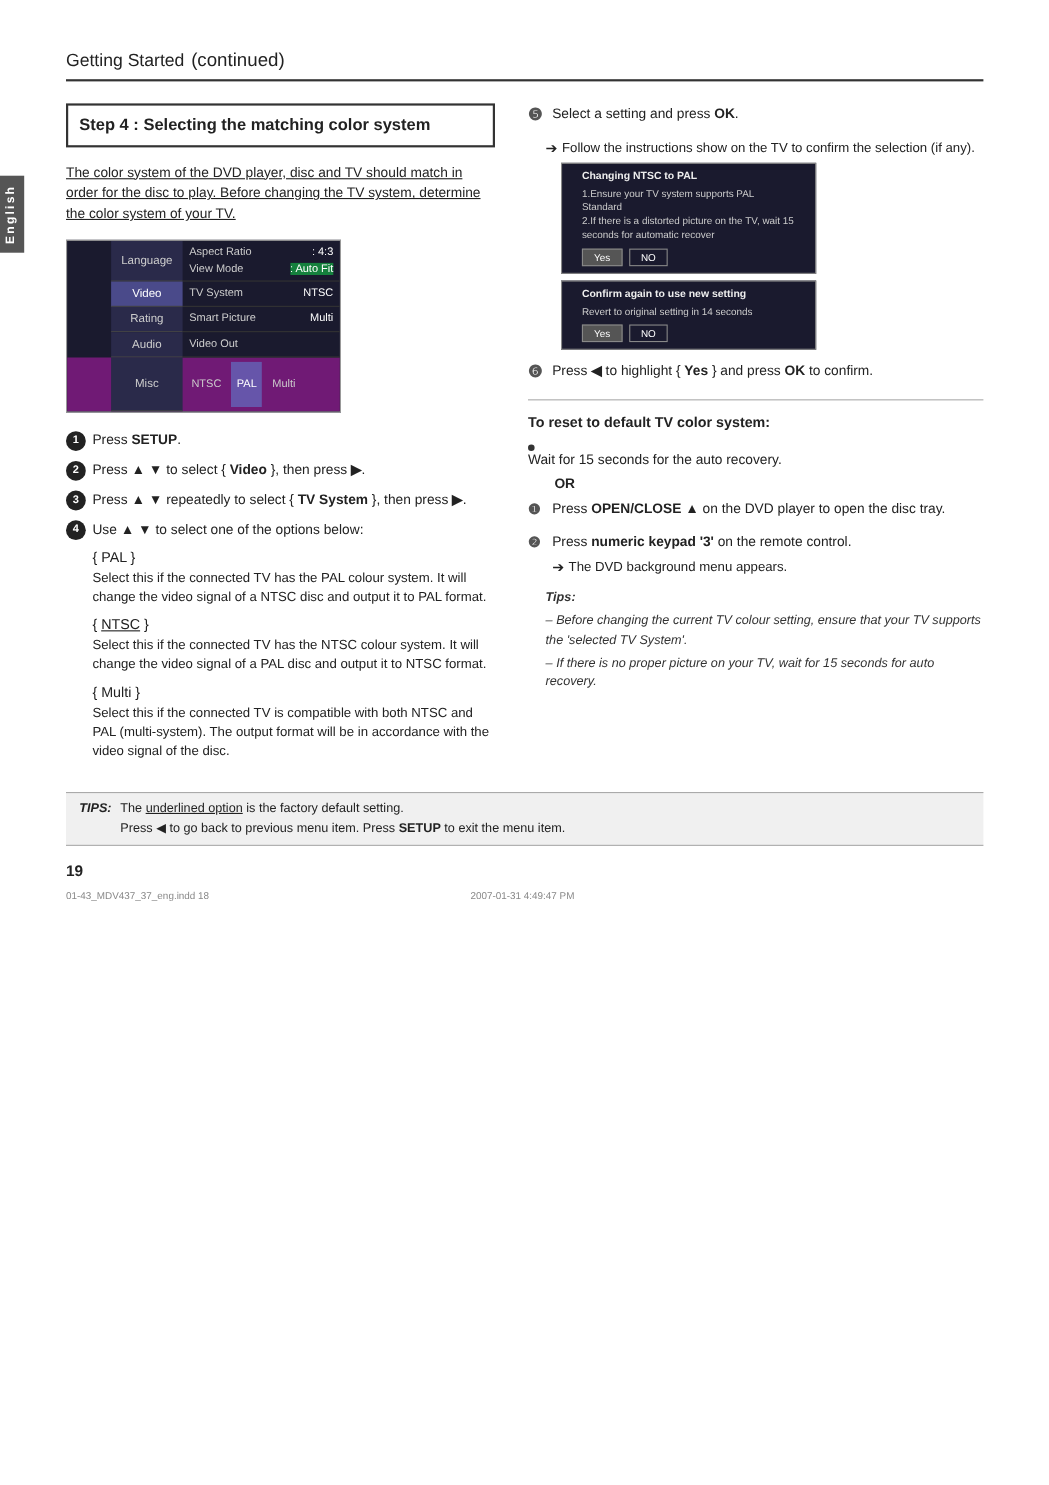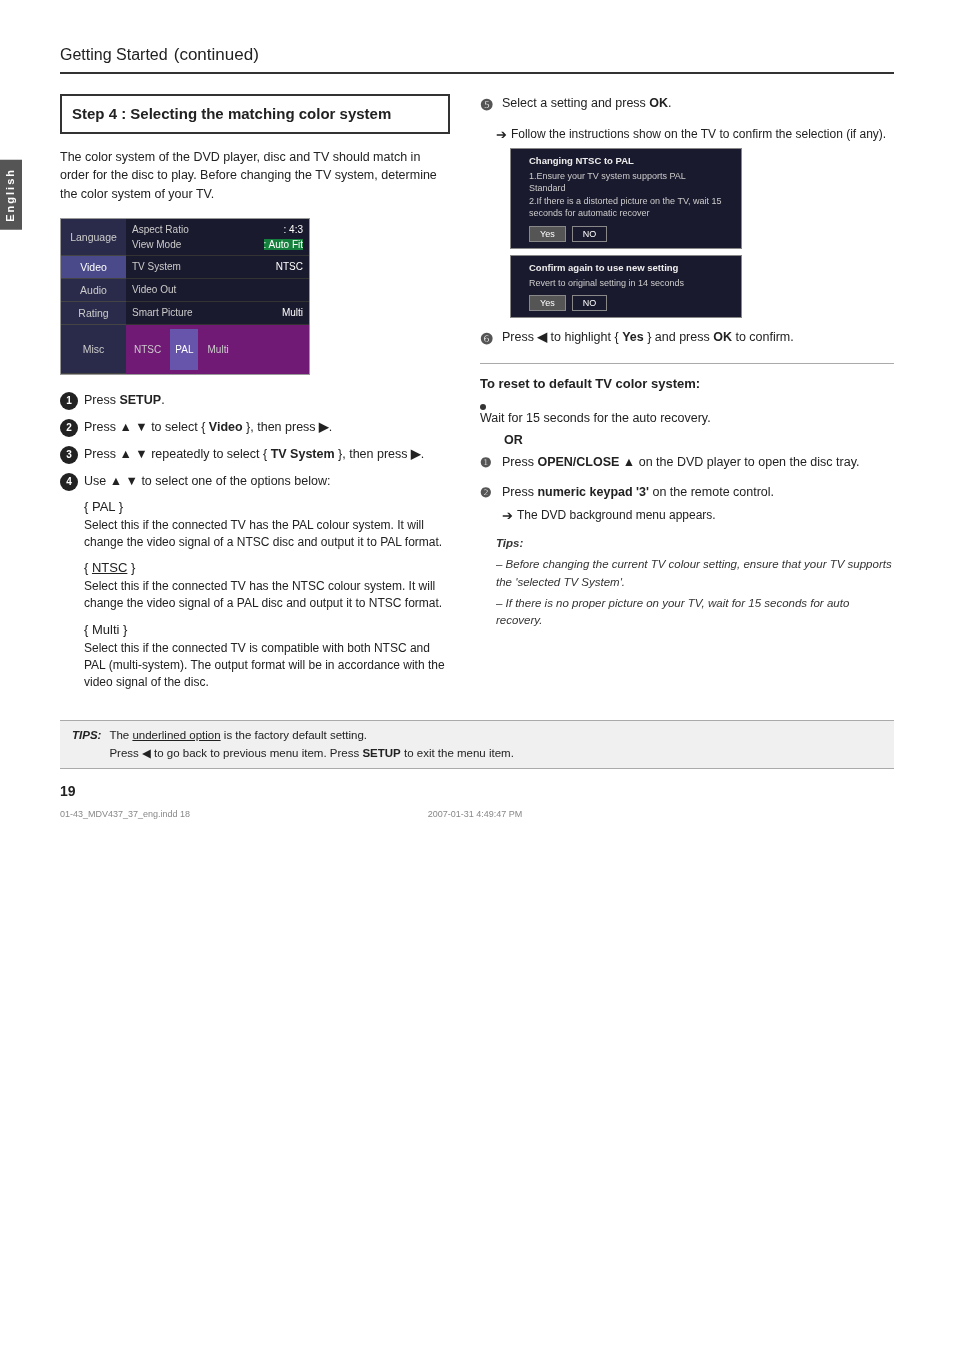--- a/index.html
+++ b/index.html
@@ -73,20 +73,21 @@
       border: 2px solid #333;
       padding: 8px 10px;
       margin-bottom: 14px;
       line-height: 1.3;
     }
 
     .intro-text {
       font-size: 12.5px;
       line-height: 1.5;
       margin-bottom: 14px;
+      text-decoration: underline;
     }
 
     
     .menu-screenshot {
       border: 1px solid #999;
       background: #1a1a2e;
       width: 250px;
       margin-bottom: 16px;
       font-size: 11px;
       color: #fff;
@@ -102,20 +103,21 @@
       background: #2a2a4a;
       width: 65px;
       padding: 5px 6px;
       font-size: 10.5px;
       color: #ccc;
       border-bottom: 1px solid #444;
       display: flex;
       align-items: center;
       justify-content: center;
       text-align: center;
+      margin-left: 40px;
     }
 
     .menu-sidebar-item.active {
       background: #4a4a8a;
       color: #fff;
     }
 
     .menu-content-area {
       flex: 1;
       padding: 3px 6px;
@@ -416,35 +418,35 @@
           <div class="menu-sidebar-item active">Video</div>
           <div class="menu-content-area">
             <div class="menu-item-row">
               <span class="label">TV System</span>
               <span class="value">NTSC</span>
             </div>
           </div>
         </div>
 
         <div class="menu-row">
+          <div class="menu-sidebar-item">Rating</div>
+          <div class="menu-content-area">
+            <div class="menu-item-row">
+              <span class="label">Smart Picture</span>
+              <span class="value">Multi</span>
+            </div>
+          </div>
+        </div>
+
+        <div class="menu-row">
           <div class="menu-sidebar-item">Audio</div>
           <div class="menu-content-area">
             <div class="menu-item-row">
               <span class="label">Video Out</span>
               <span class="value"></span>
-            </div>
-          </div>
-        </div>
-
-        <div class="menu-row">
-          <div class="menu-sidebar-item">Rating</div>
-          <div class="menu-content-area">
-            <div class="menu-item-row">
-              <span class="label">Smart Picture</span>
-              <span class="value">Multi</span>
             </div>
           </div>
         </div>
 
         <div class="menu-row" style="background:#701a75;">
           <div class="menu-sidebar-item">Misc</div>
           <div class="menu-options" style="padding:4px 8px;">
             <span class="menu-option">NTSC</span>
             <span class="menu-option" style="background:#6655aa; color:#fff; padding:15px 5px;">PAL</span>
             <span class="menu-option">Multi</span>

